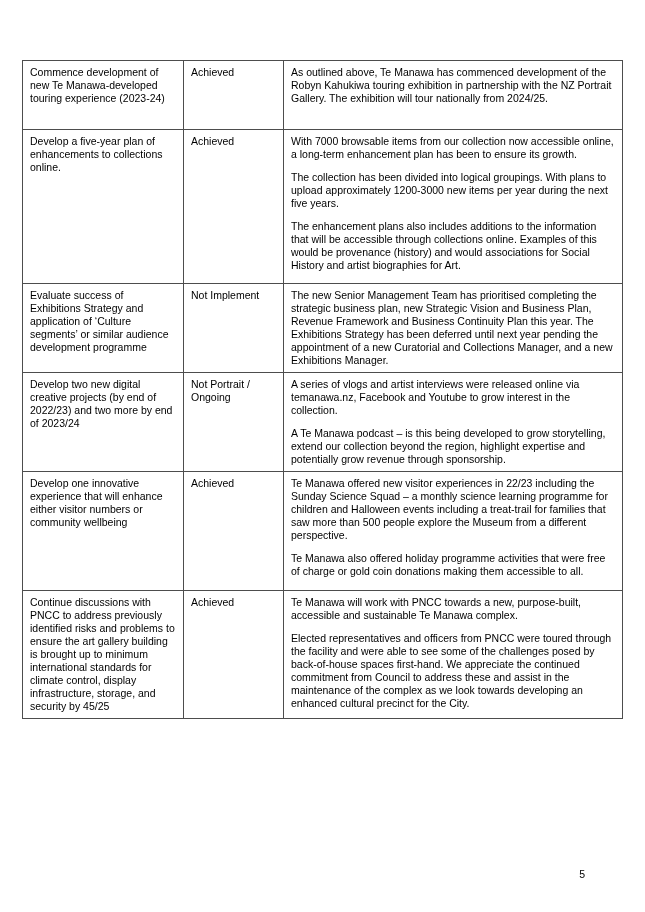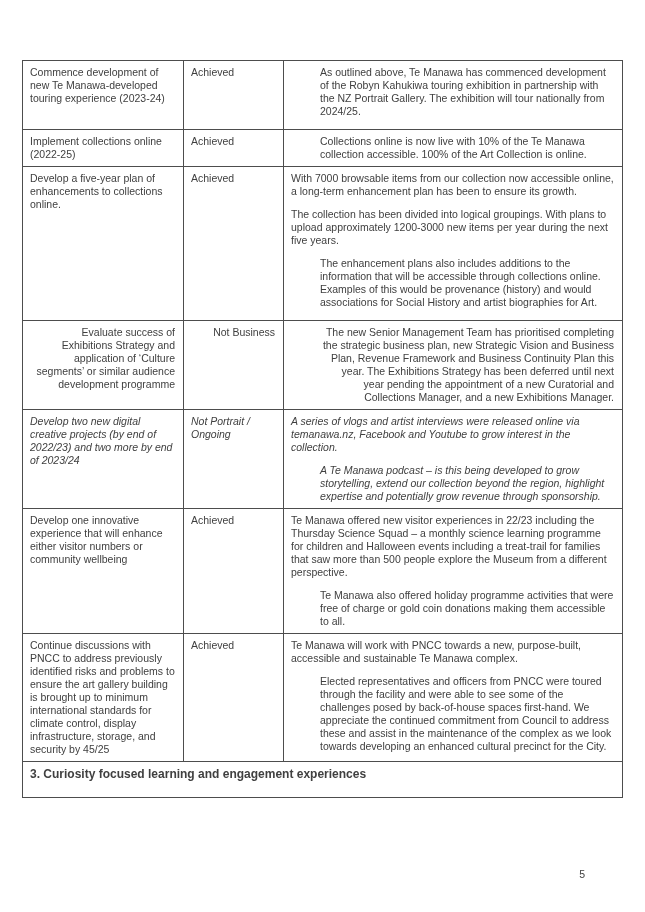--- a/index.html
+++ b/index.html
@@ -6,21 +6,21 @@
     margin: 0;
     padding: 0;
     background: #ffffff;
   }
   .page {
     position: relative;
     width: 645px;
     height: 912px;
     background: #ffffff;
     font-family: "Liberation Sans", sans-serif;
-    color: #404040;
+    color: #000000;
     overflow: hidden;
   }
   table.report-table {
     position: absolute;
     left: 22px;
     top: 60px;
     width: 600px;
     border-collapse: collapse;
     table-layout: fixed;
   }
@@ -30,27 +30,27 @@
     padding: 5px 8px 5px 7px;
     font-size: 10.5px;
     line-height: 13px;
     word-wrap: break-word;
   }
   col.c-objective { width: 161px; }
   col.c-status    { width: 100px; }
   col.c-comment   { width: 339px; }
 
   td .cell-par { margin: 0 0 10px 0; }
-  td .cell-par:last-child { margin-bottom: 0; margin-left: 29px; }
+  td .cell-par:last-child { margin-bottom: 0; }
 
   tr.r0 > td { height: 58px; }
   tr.r1 > td { height: 26px; }
   tr.r2 > td { height: 143px; }
-  tr.r3 > td { height: 75px; text-align: right; }
-  tr.r4 > td { height: 83px; font-style: italic; }
+  tr.r3 > td { height: 75px; }
+  tr.r4 > td { height: 83px; }
   tr.r5 > td { height: 108px; }
   tr.r6 > td { height: 116px; }
 
   td.heading-cell {
     padding: 30px 8px 13px 7px;
     height: 25px;
   }
   .section-heading {
     font-size: 12px;
     line-height: 15px;
@@ -77,70 +77,58 @@
       <col class="c-comment">
     </colgroup>
     <tbody>
       <tr class="r0">
         <td>Commence development of new Te Manawa-developed touring experience (2023-24)</td>
         <td>Achieved</td>
         <td>
           <p class="cell-par">As outlined above, Te Manawa has commenced development of the Robyn Kahukiwa touring exhibition in partnership with the NZ Portrait Gallery. The exhibition will tour nationally from 2024/25.</p>
         </td>
       </tr>
-      <tr class="r1">
-        <td>Implement collections online (2022-25)</td>
-        <td>Achieved</td>
-        <td>
-          <p class="cell-par">Collections online is now live with 10% of the Te Manawa collection accessible. 100% of the Art Collection is online.</p>
-        </td>
-      </tr>
       <tr class="r2">
         <td>Develop a five-year plan of enhancements to collections online.</td>
         <td>Achieved</td>
         <td>
           <p class="cell-par">With 7000 browsable items from our collection now accessible online, a long-term enhancement plan has been to ensure its growth.</p>
           <p class="cell-par">The collection has been divided into logical groupings. With plans to upload approximately 1200-3000 new items per year during the next five years.</p>
           <p class="cell-par">The enhancement plans also includes additions to the information that will be accessible through collections online. Examples of this would be provenance (history) and would associations for Social History and artist biographies for Art.</p>
         </td>
       </tr>
       <tr class="r3">
         <td>Evaluate success of Exhibitions Strategy and application of ‘Culture segments’ or similar audience development programme</td>
-        <td>Not Business</td>
+        <td>Not Implement</td>
         <td>
           <p class="cell-par">The new Senior Management Team has prioritised completing the strategic business plan, new Strategic Vision and Business Plan, Revenue Framework and Business Continuity Plan this year. The Exhibitions Strategy has been deferred until next year pending the appointment of a new Curatorial and Collections Manager, and a new Exhibitions Manager.</p>
         </td>
       </tr>
       <tr class="r4">
         <td>Develop two new digital creative projects (by end of 2022/23) and two more by end of 2023/24</td>
         <td>Not Portrait / Ongoing</td>
         <td>
           <p class="cell-par">A series of vlogs and artist interviews were released online via temanawa.nz, Facebook and Youtube to grow interest in the collection.</p>
           <p class="cell-par">A Te Manawa podcast – is this being developed to grow storytelling, extend our collection beyond the region, highlight expertise and potentially grow revenue through sponsorship.</p>
         </td>
       </tr>
       <tr class="r5">
         <td>Develop one innovative experience that will enhance either visitor numbers or community wellbeing</td>
         <td>Achieved</td>
         <td>
-          <p class="cell-par">Te Manawa offered new visitor experiences in 22/23 including the Thursday Science Squad – a monthly science learning programme for children and Halloween events including a treat-trail for families that saw more than 500 people explore the Museum from a different perspective.</p>
+          <p class="cell-par">Te Manawa offered new visitor experiences in 22/23 including the Sunday Science Squad – a monthly science learning programme for children and Halloween events including a treat-trail for families that saw more than 500 people explore the Museum from a different perspective.</p>
           <p class="cell-par">Te Manawa also offered holiday programme activities that were free of charge or gold coin donations making them accessible to all.</p>
         </td>
       </tr>
       <tr class="r6">
         <td>Continue discussions with PNCC to address previously identified risks and problems to ensure the art gallery building is brought up to minimum international standards for climate control, display infrastructure, storage, and security by 45/25</td>
         <td>Achieved</td>
         <td>
           <p class="cell-par">Te Manawa will work with PNCC towards a new, purpose-built, accessible and sustainable Te Manawa complex.</p>
           <p class="cell-par">Elected representatives and officers from PNCC were toured through the facility and were able to see some of the challenges posed by back-of-house spaces first-hand. We appreciate the continued commitment from Council to address these and assist in the maintenance of the complex as we look towards developing an enhanced cultural precinct for the City.</p>
         </td>
       </tr>
-      <tr>
-        <td class="heading-cell" colspan="3">
-          <h3 class="section-heading">3. Curiosity focused learning and engagement experiences</h3>
-        </td>
-      </tr>
     </tbody>
   </table>
 
   <div class="page-number">5</div>
 
 </div>
 
 </body></html>

